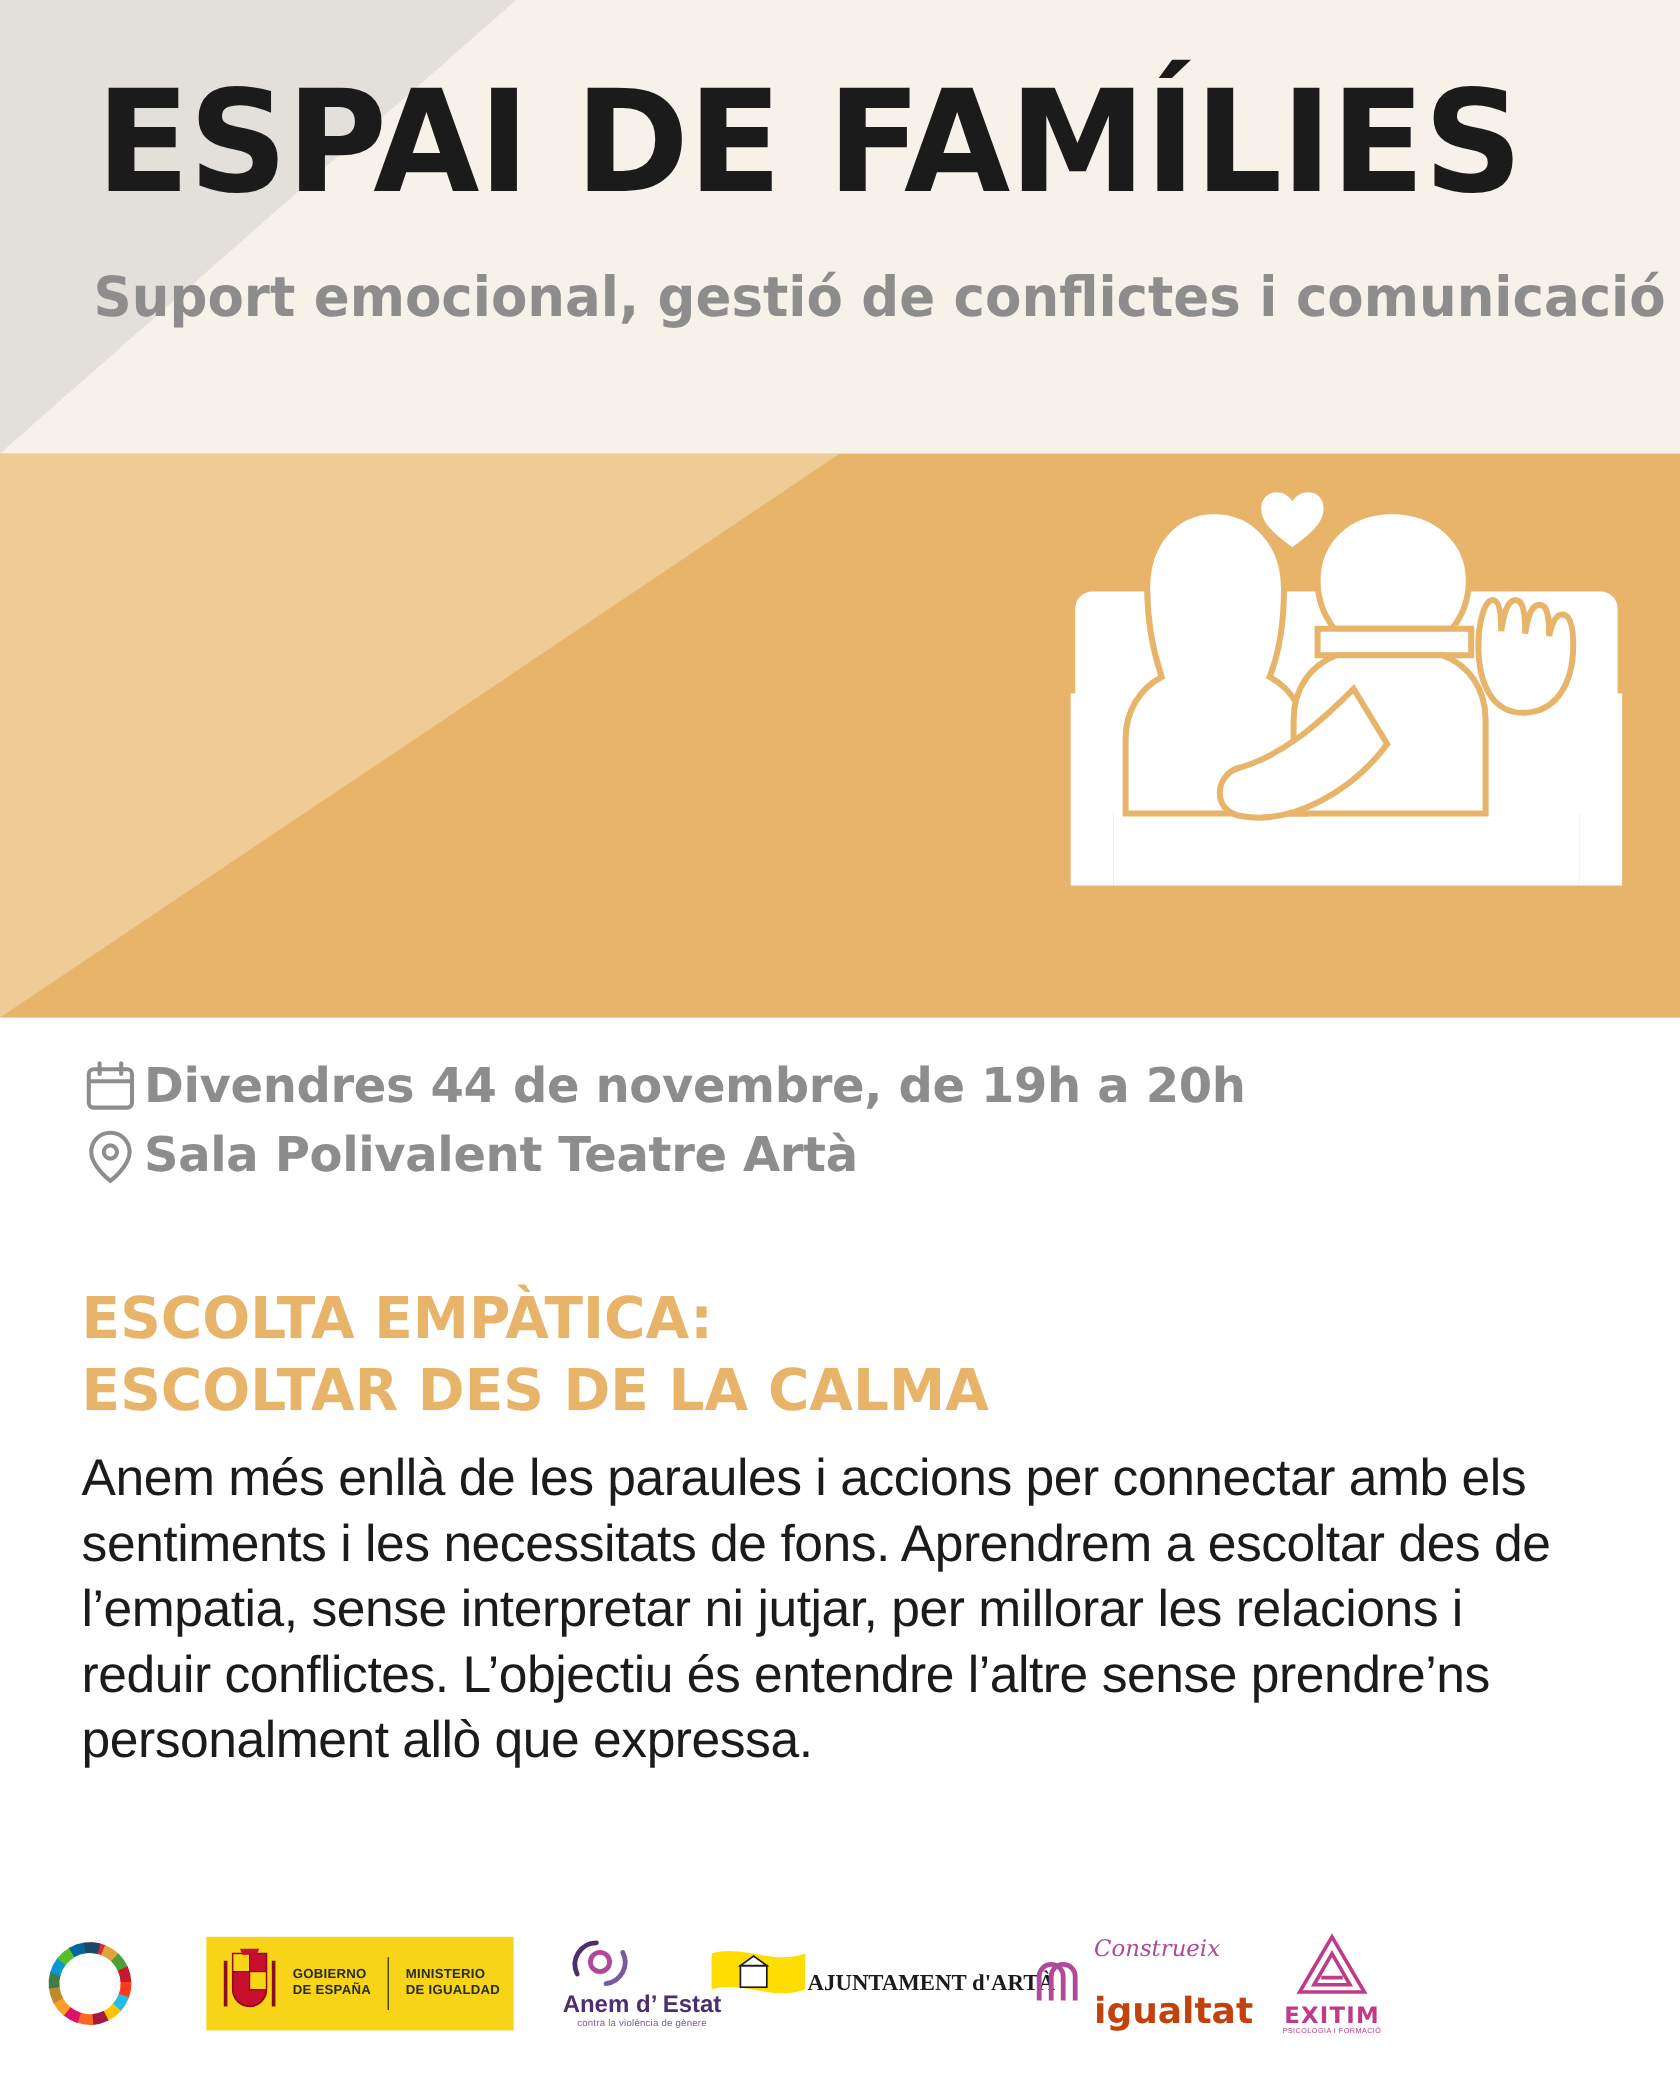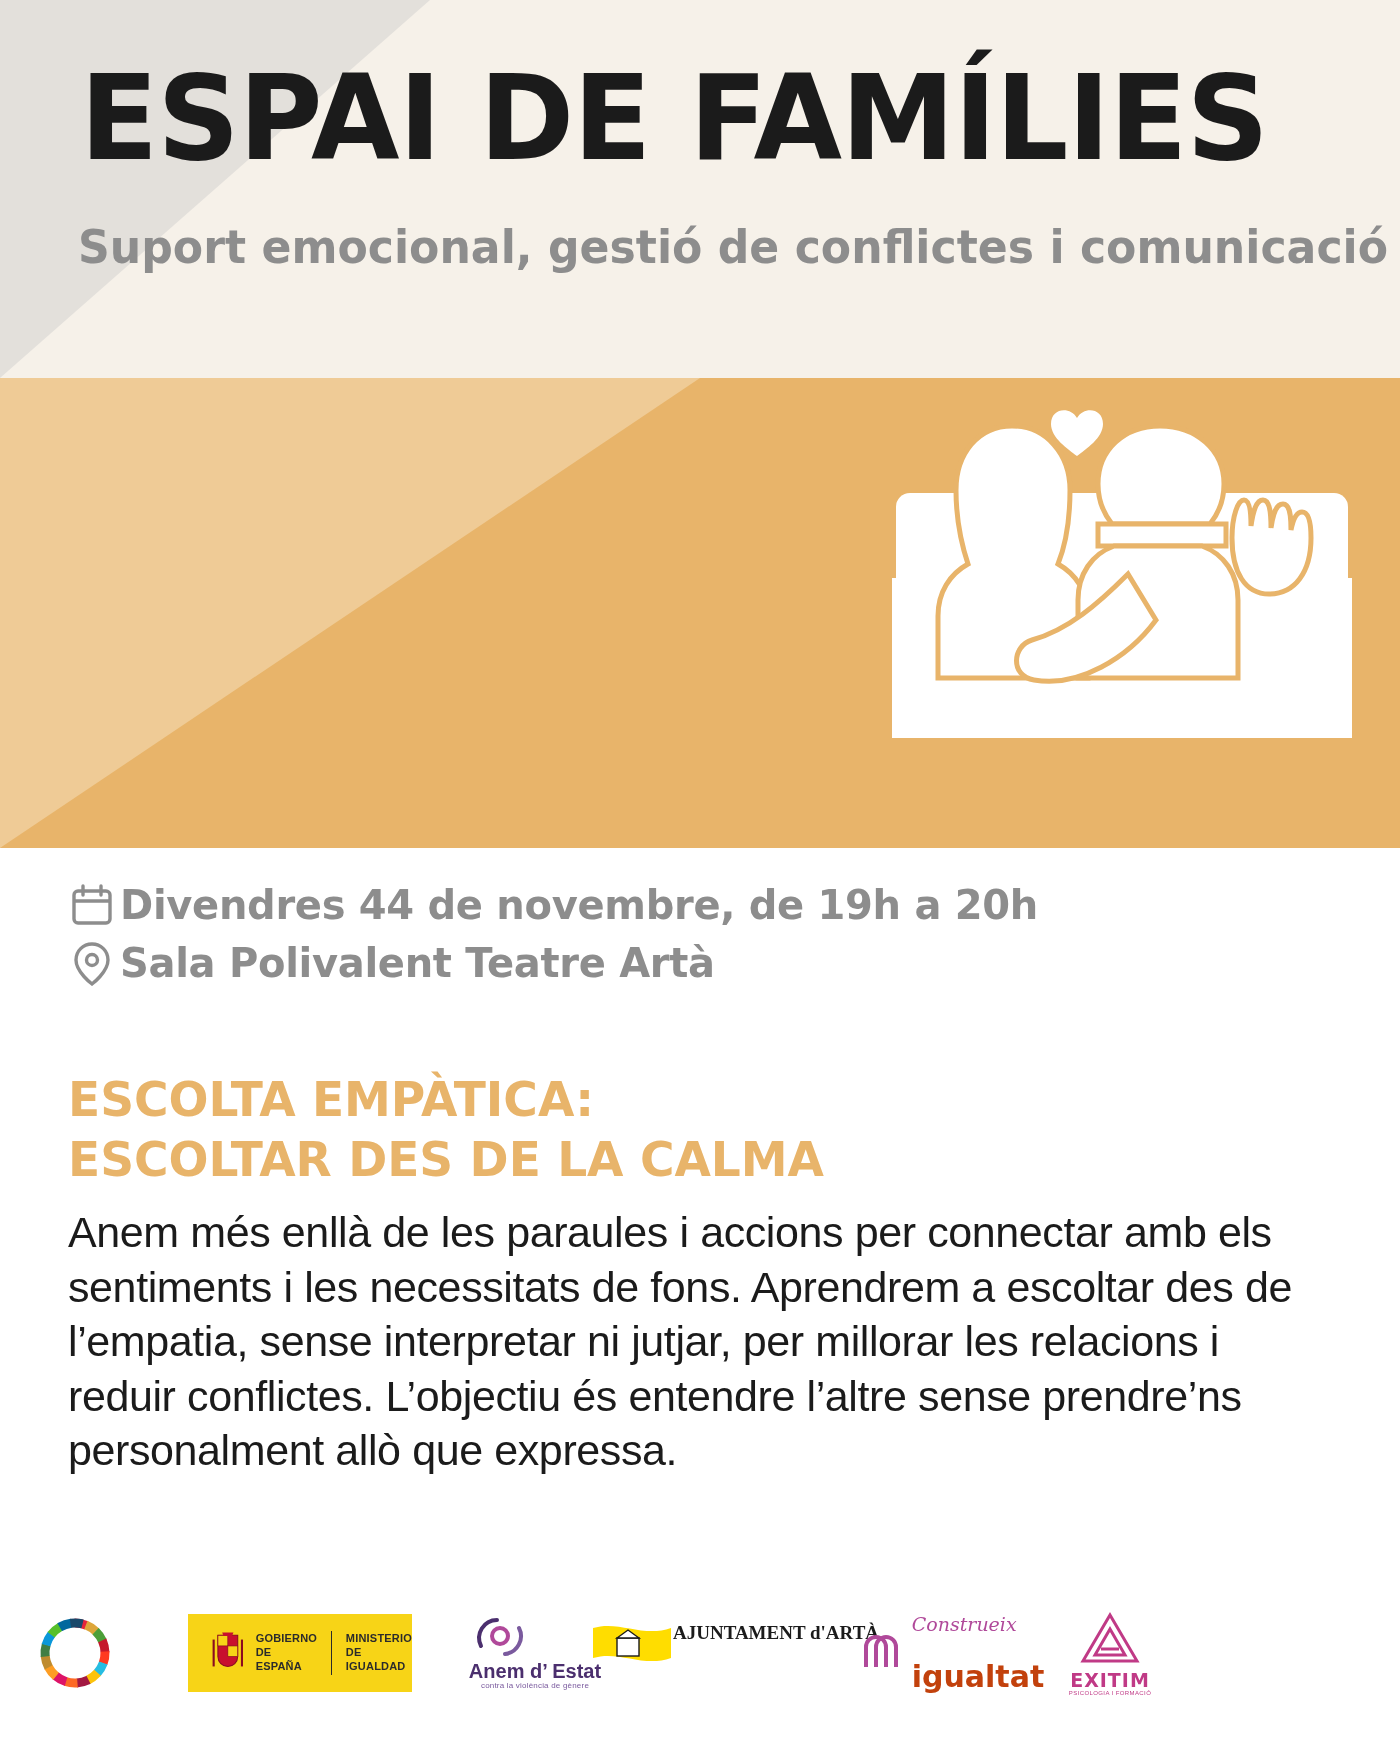--- a/index.html
+++ b/index.html
@@ -172,25 +172,25 @@
   }
   .logo-sdg      { width: 150px; }
   .logo-gob      { width: 300px; }
   .logo-pacte    { width: 170px; }
   .logo-ajunt    { width: 230px; }
   .logo-constr   { width: 200px; }
   .logo-exitim   { width: 120px; }
 
   .gob-box {
     background: #f7d417;
-    width: 224px;
+    width: 256px;
     height: 78px;
     display: flex;
     align-items: center;
-    padding-left: 20px;
+    padding-left: 8px;
     box-sizing: border-box;
   }
   .gob-txt {
     font-size: 11px;
     font-weight: bold;
     color: #2b2b2b;
     line-height: 1.25;
     font-family: "Liberation Sans", sans-serif;
     letter-spacing: 0.2px;
   }
@@ -378,21 +378,21 @@
           <path d="M12 30 a18 18 0 0 1 16 -26" fill="none" stroke="#4b2f6e" stroke-width="4" stroke-linecap="round"></path>
           <path d="M50 12 a18 18 0 0 1 -14 26" fill="none" stroke="#7a5a9e" stroke-width="4" stroke-linecap="round"></path>
           <circle cx="31" cy="20" r="8" fill="none" stroke="#b0499a" stroke-width="4"></circle>
         </svg>
         <div class="pacte-txt">Anem d’ Estat</div>
         <div class="pacte-txt pacte-sub">contra la violència de gènere</div>
       </div>
     </div>
 
     <div class="logo logo-ajunt">
-      <div style="display:flex;align-items:flex-start;">
+      <div style="display:flex;align-items:center;">
         <svg width="82" height="62" viewBox="0 0 82 62" aria-hidden="true">
           <path d="M2 6 c26-8 50 10 78 0 v30 c-28 10 -52-8 -78 0 z" fill="#ffdd00"></path>
           <rect x="26" y="16" width="22" height="18" fill="#ffffff" stroke="#1b1b1b" stroke-width="1.4"></rect>
           <path d="M26 16 l11-8 l11 8 z" fill="#ffffff" stroke="#1b1b1b" stroke-width="1.4"></path>
         </svg>
         <span class="ajunt-txt">AJUNTAMENT d'ARTÀ</span>
       </div>
     </div>
 
     <div class="logo logo-constr">

